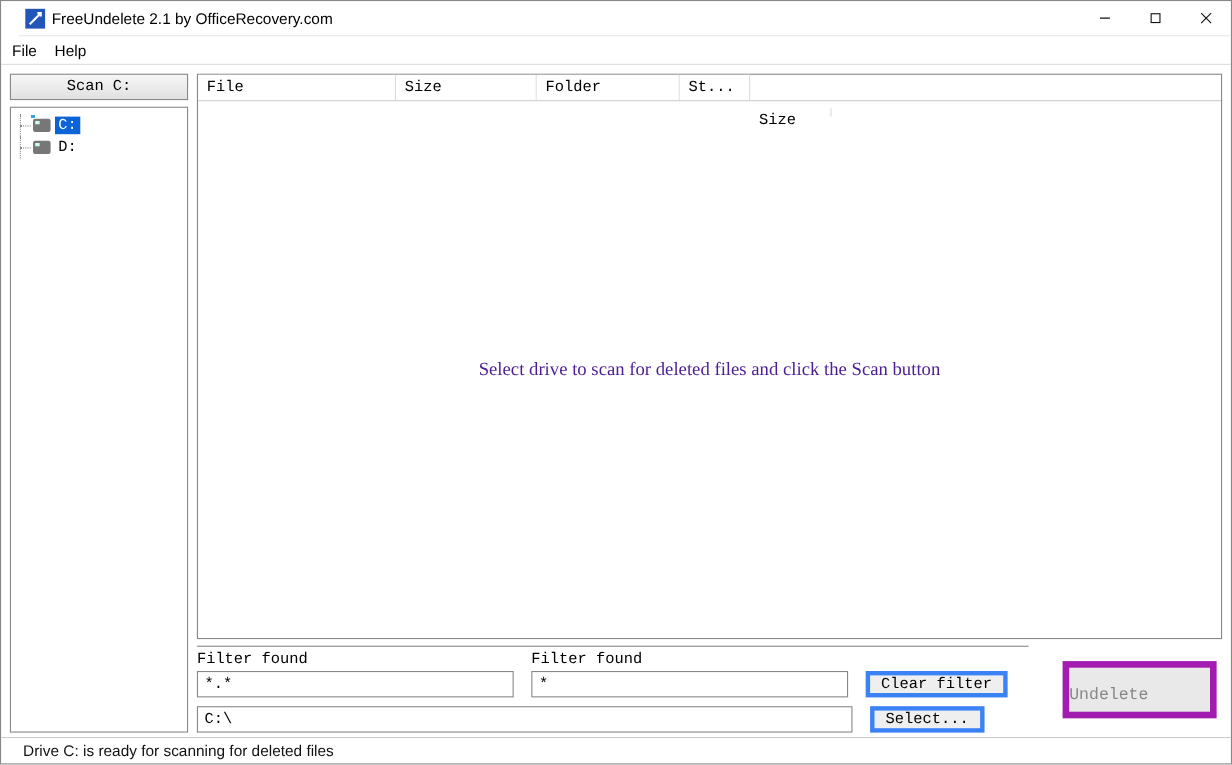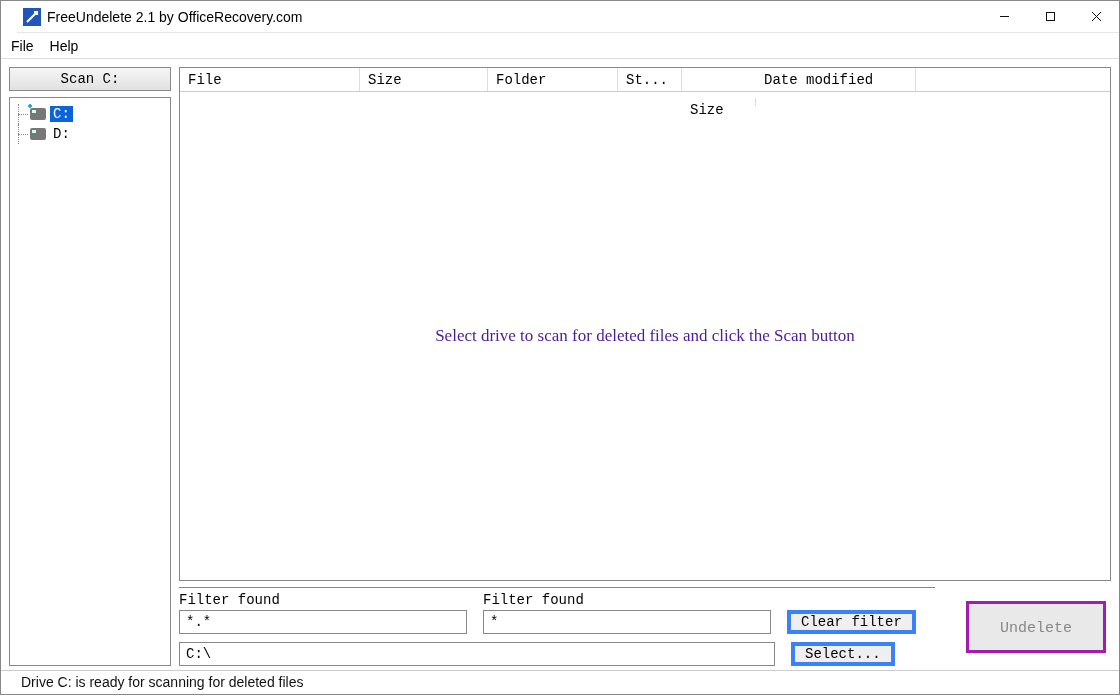--- a/index.html
+++ b/index.html
@@ -214,26 +214,25 @@
     .undeleterow .txtinput { width:596px; }
     .undeletepane {
       width: 150px;
       display: flex;
       align-items: center;
       justify-content: center;
     }
     .undeletebtn {
       width: 140px;
       height: 52px;
-      border: 3px solid #a21caf;
+      border: 6px solid #a21caf;
       background: #e9e9e9;
       color: #888;
       font-family: "Courier New", monospace;
       font-size: 15px;
-      text-align: center;
       line-height: 50px;
     }
     .statusbar {
       height: 24px;
       border-top: 1px solid #ccc;
       padding: 3px 20px;
       font-size: 14px;
       color: #111;
     }
   </style>
@@ -290,21 +289,20 @@
   </div>
 
   <div class="rightpane">
     <div class="filetable">
       <div class="theadrow">
         <div class="th file">File</div>
         <div class="th type">Size</div>
         <div class="th folder">Folder</div>
         <div class="th state">St...</div>
         <div class="th size">Size</div>
-        <div class="th dmod">Date modified</div>
       </div>
       <div class="tablebody">Select drive to scan for deleted files and click the Scan button</div>
     </div>
 
     <div class="bottomarea">
       <div class="formsarea">
         <div class="filterrow">
           <div class="filtercol">
             <span>Filter found</span>
             <input class="txtinput" value="*.*" style="">

